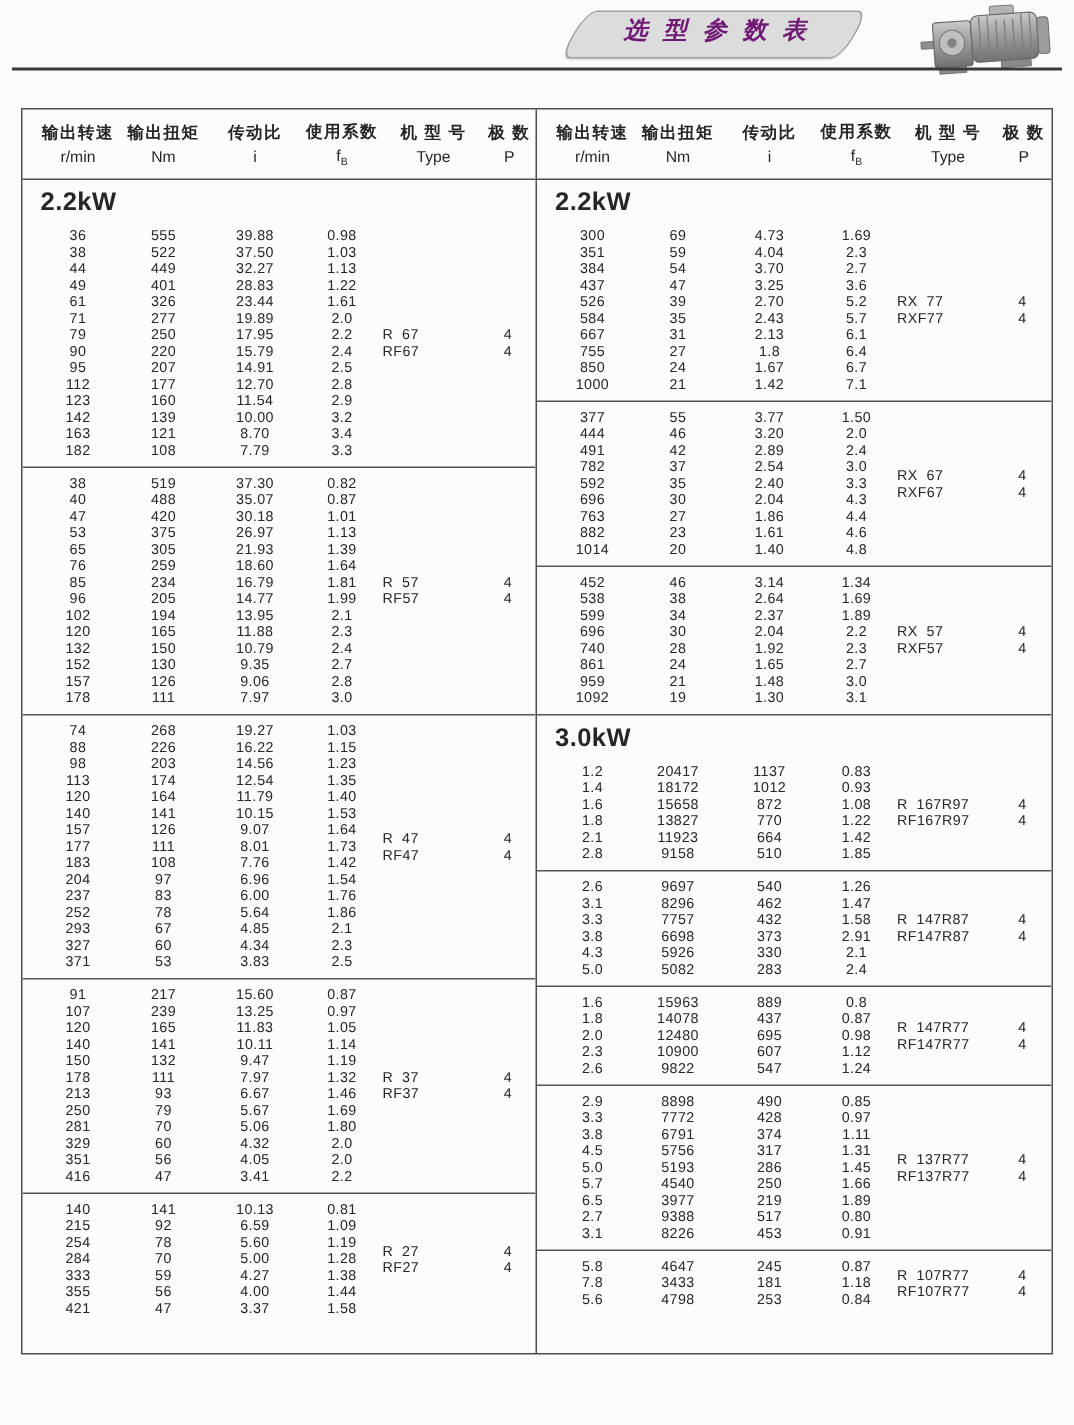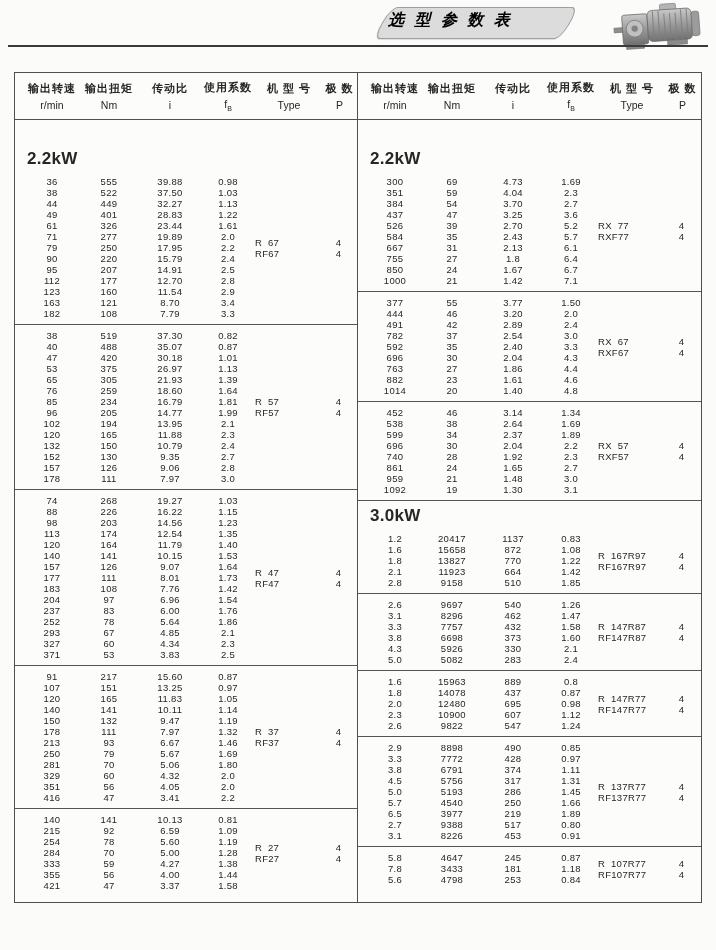--- a/index.html
+++ b/index.html
@@ -13,33 +13,34 @@
   }
   
   .banner{
     position:absolute;left:382px;top:7px;width:186px;height:30px;
     background:#dcdcdc;border:1px solid #9e9e9e;
     transform:skewX(-30deg);border-radius:7px/14px;
     box-shadow:0 1px 1px rgba(0,0,0,.12);
   }
   .banner-text{
     position:absolute;left:388px;top:10px;width:180px;
+    text-align:center;
     font-size:16px;font-weight:bold;font-style:italic;
-    letter-spacing:3px;color:#000000;
+    letter-spacing:3px;color:#701a75;
   }
   .motor-art{position:absolute;left:612px;top:1px;width:94px;height:50px;}
   .top-rule{position:absolute;left:8px;top:45px;width:700px;height:2px;background:#3a3a3a;}
 
   
   .sel-table{
     position:absolute;left:14px;top:72px;width:688px;height:831px;
     border:1px solid #4f4f4f;box-sizing:border-box;
     display:flex;background:#fcfcfb;
   }
-  .half{display:flex;flex-direction:column;box-sizing:border-box;gap:24px;}
+  .half{display:flex;flex-direction:column;box-sizing:border-box;}
   .half.left{width:343px;border-right:1px solid #4f4f4f;}
   .half.right{flex:1;}
   .half-header{
     display:flex;align-items:center;height:47px;
     border-bottom:1px solid #4f4f4f;padding-left:10px;box-sizing:border-box;
   }
   .hcell{text-align:center;}
   .hc0{width:54px}.hc1{width:60px}.hc2{width:62px}.hc3{width:54px}.hc4{width:68px}.hc5{width:33px}
   .h-zh{font-size:11px;font-weight:600;letter-spacing:1px;white-space:nowrap;}
   .h-en{font-size:10.5px;margin-top:3px;}
@@ -190,20 +191,26 @@
               <span class="cell c2">12.70</span>
               <span class="cell c3">2.8</span>
             </div>
             <div class="row">
               <span class="cell c0">123</span>
               <span class="cell c1">160</span>
               <span class="cell c2">11.54</span>
               <span class="cell c3">2.9</span>
             </div>
             <div class="row">
+              <span class="cell c0">142</span>
+              <span class="cell c1">139</span>
+              <span class="cell c2">10.00</span>
+              <span class="cell c3">3.2</span>
+            </div>
+            <div class="row">
               <span class="cell c0">163</span>
               <span class="cell c1">121</span>
               <span class="cell c2">8.70</span>
               <span class="cell c3">3.4</span>
             </div>
             <div class="row">
               <span class="cell c0">182</span>
               <span class="cell c1">108</span>
               <span class="cell c2">7.79</span>
               <span class="cell c3">3.3</span>
@@ -428,21 +435,21 @@
         <div class="block">
           <div>
             <div class="row">
               <span class="cell c0">91</span>
               <span class="cell c1">217</span>
               <span class="cell c2">15.60</span>
               <span class="cell c3">0.87</span>
             </div>
             <div class="row">
               <span class="cell c0">107</span>
-              <span class="cell c1">151</span>
+              <span class="cell c1">239</span>
               <span class="cell c2">13.25</span>
               <span class="cell c3">0.97</span>
             </div>
             <div class="row">
               <span class="cell c0">120</span>
               <span class="cell c1">165</span>
               <span class="cell c2">11.83</span>
               <span class="cell c3">1.05</span>
             </div>
             <div class="row">
@@ -809,20 +816,26 @@
         <div class="power-label">3.0kW</div>
         <div class="block">
           <div>
             <div class="row">
               <span class="cell c0">1.2</span>
               <span class="cell c1">20417</span>
               <span class="cell c2">1137</span>
               <span class="cell c3">0.83</span>
             </div>
             <div class="row">
+              <span class="cell c0">1.4</span>
+              <span class="cell c1">18172</span>
+              <span class="cell c2">1012</span>
+              <span class="cell c3">0.93</span>
+            </div>
+            <div class="row">
               <span class="cell c0">1.6</span>
               <span class="cell c1">15658</span>
               <span class="cell c2">872</span>
               <span class="cell c3">1.08</span>
             </div>
             <div class="row">
               <span class="cell c0">1.8</span>
               <span class="cell c1">13827</span>
               <span class="cell c2">770</span>
               <span class="cell c3">1.22</span>
@@ -869,21 +882,21 @@
             <div class="row">
               <span class="cell c0">3.3</span>
               <span class="cell c1">7757</span>
               <span class="cell c2">432</span>
               <span class="cell c3">1.58</span>
             </div>
             <div class="row">
               <span class="cell c0">3.8</span>
               <span class="cell c1">6698</span>
               <span class="cell c2">373</span>
-              <span class="cell c3">1.60</span>
+              <span class="cell c3">2.91</span>
             </div>
             <div class="row">
               <span class="cell c0">4.3</span>
               <span class="cell c1">5926</span>
               <span class="cell c2">330</span>
               <span class="cell c3">2.1</span>
             </div>
             <div class="row">
               <span class="cell c0">5.0</span>
               <span class="cell c1">5082</span>

